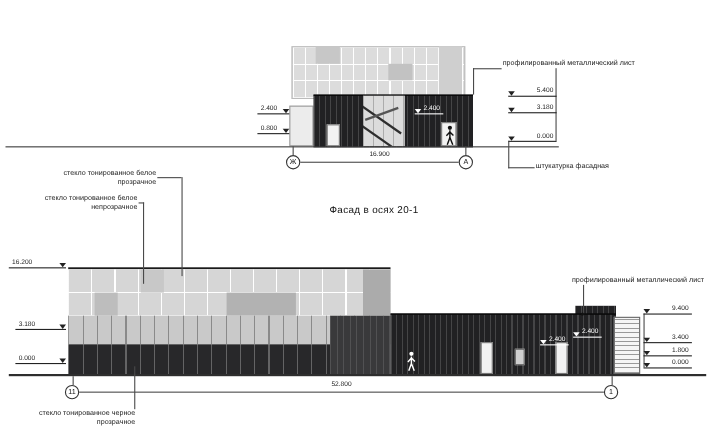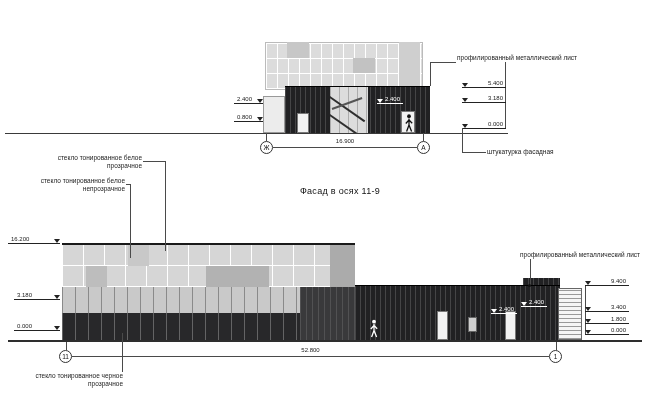--- a/index.html
+++ b/index.html
@@ -118,21 +118,21 @@
   <div class="vl" style="left:423px;top:133px;height:8px"></div>
   <div class="hl" style="left:273px;top:147px;width:144px"></div>
   <div class="txt" style="left:273px;top:138px;width:144px;text-align:center;font-size:6px">16.900</div>
   <div class="axis" style="left:260px;top:141px">
       <span>Ж</span>
     </div>
   <div class="axis" style="left:417px;top:141px">
       <span>А</span>
     </div>
 
-  <div class="title" style="left:30px;top:186px;width:620px">Фасад в осях 11-9</div>
+  <div class="title" style="left:30px;top:186px;width:620px">Фасад в осях 20-1</div>
 
   <div class="abs" style="left:62px;top:243px;width:293px;height:97px;border-top:2px solid #1a1a1a;box-sizing:border-box;background:#fff"></div>
   <div class="abs grid-glass" style="left:62px;top:245px;width:293px;height:42px"></div>
   <div class="abs" style="left:86px;top:266px;width:21px;height:21px;background:#bdbdbd"></div>
   <div class="abs" style="left:128px;top:245px;width:21px;height:21px;background:#c8c8c8"></div>
   <div class="abs" style="left:206px;top:266px;width:63px;height:21px;background:#b2b2b2"></div>
   <div class="abs" style="left:330px;top:245px;width:25px;height:42px;background:#ababab"></div>
   <div class="abs mullions" style="left:62px;top:287px;width:293px;height:26px"></div>
   <div class="abs dark-block" style="left:300px;top:287px;width:55px;height:53px"></div>
   <div class="abs dark-glass" style="left:62px;top:313px;width:238px;height:27px"></div>

